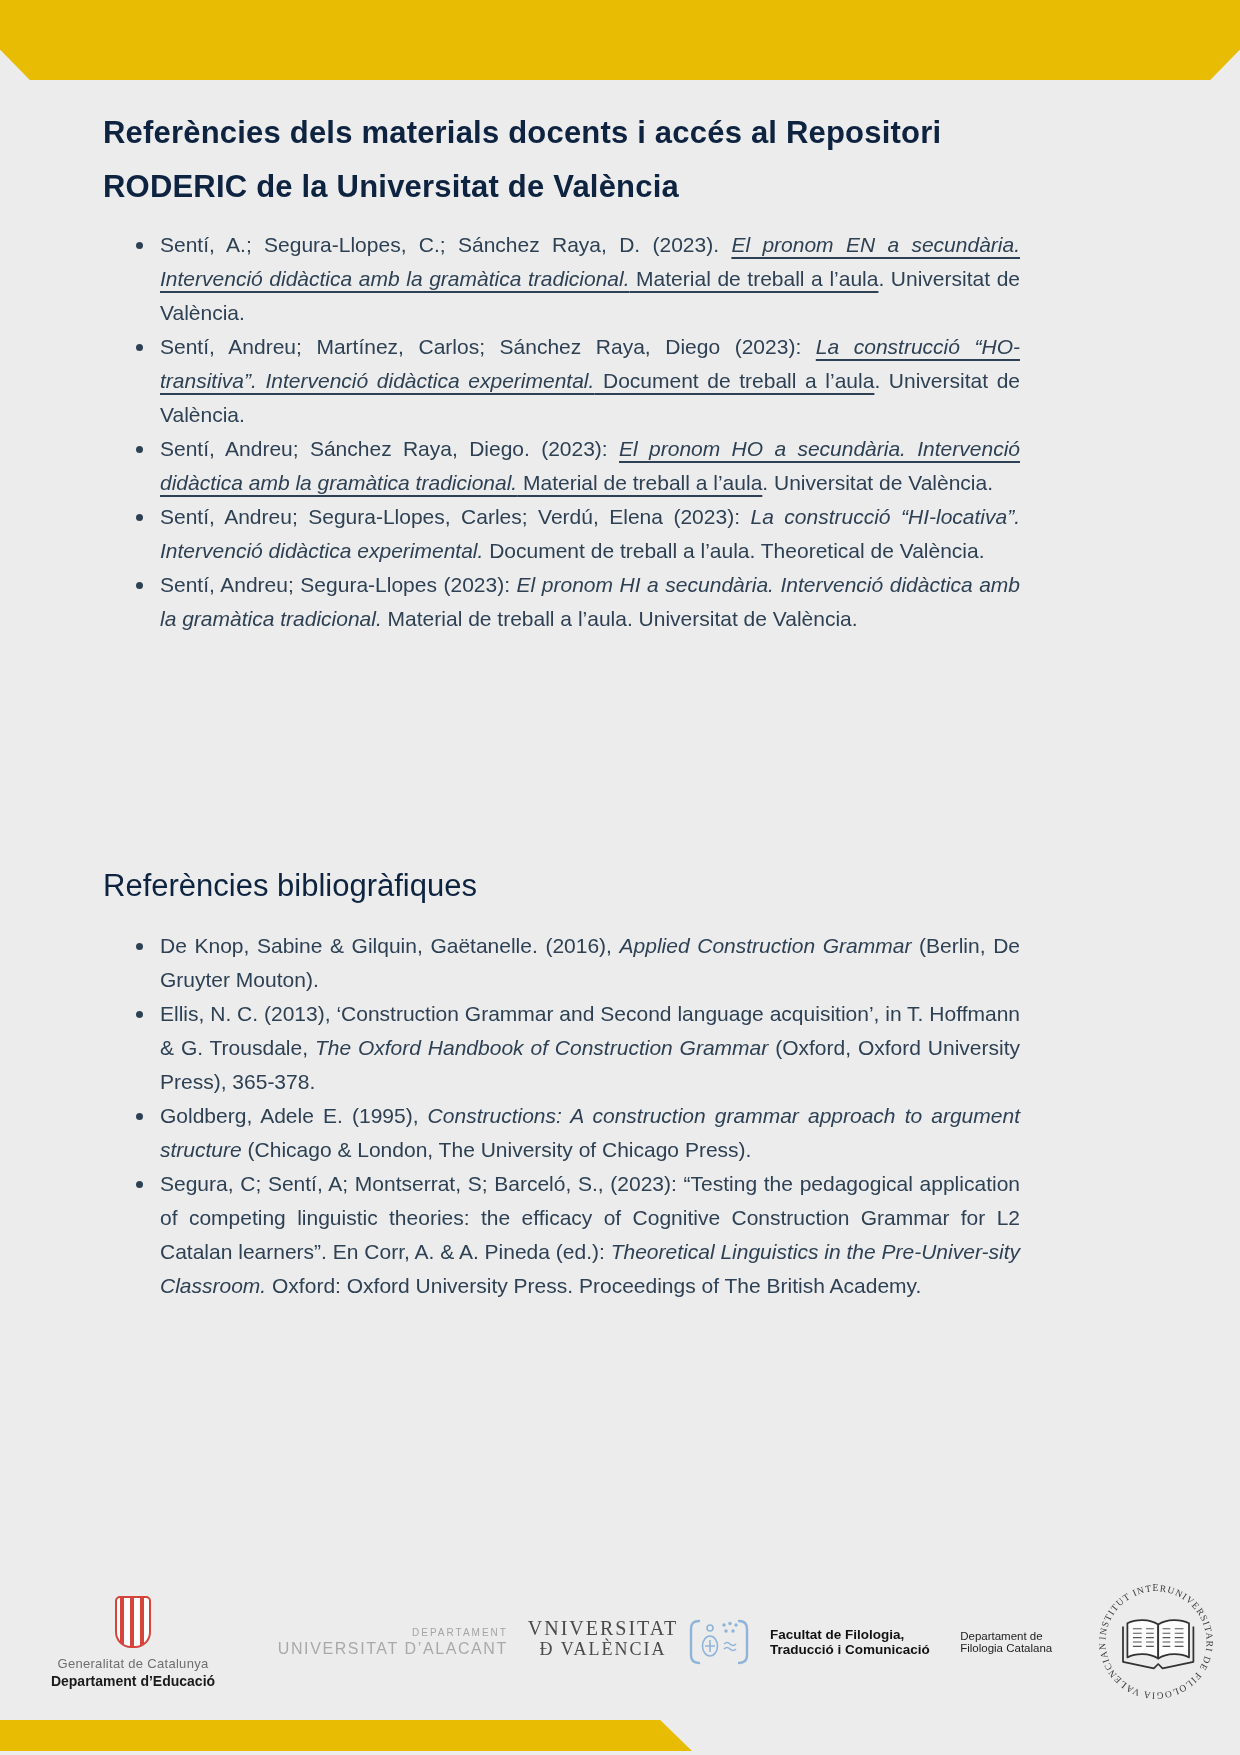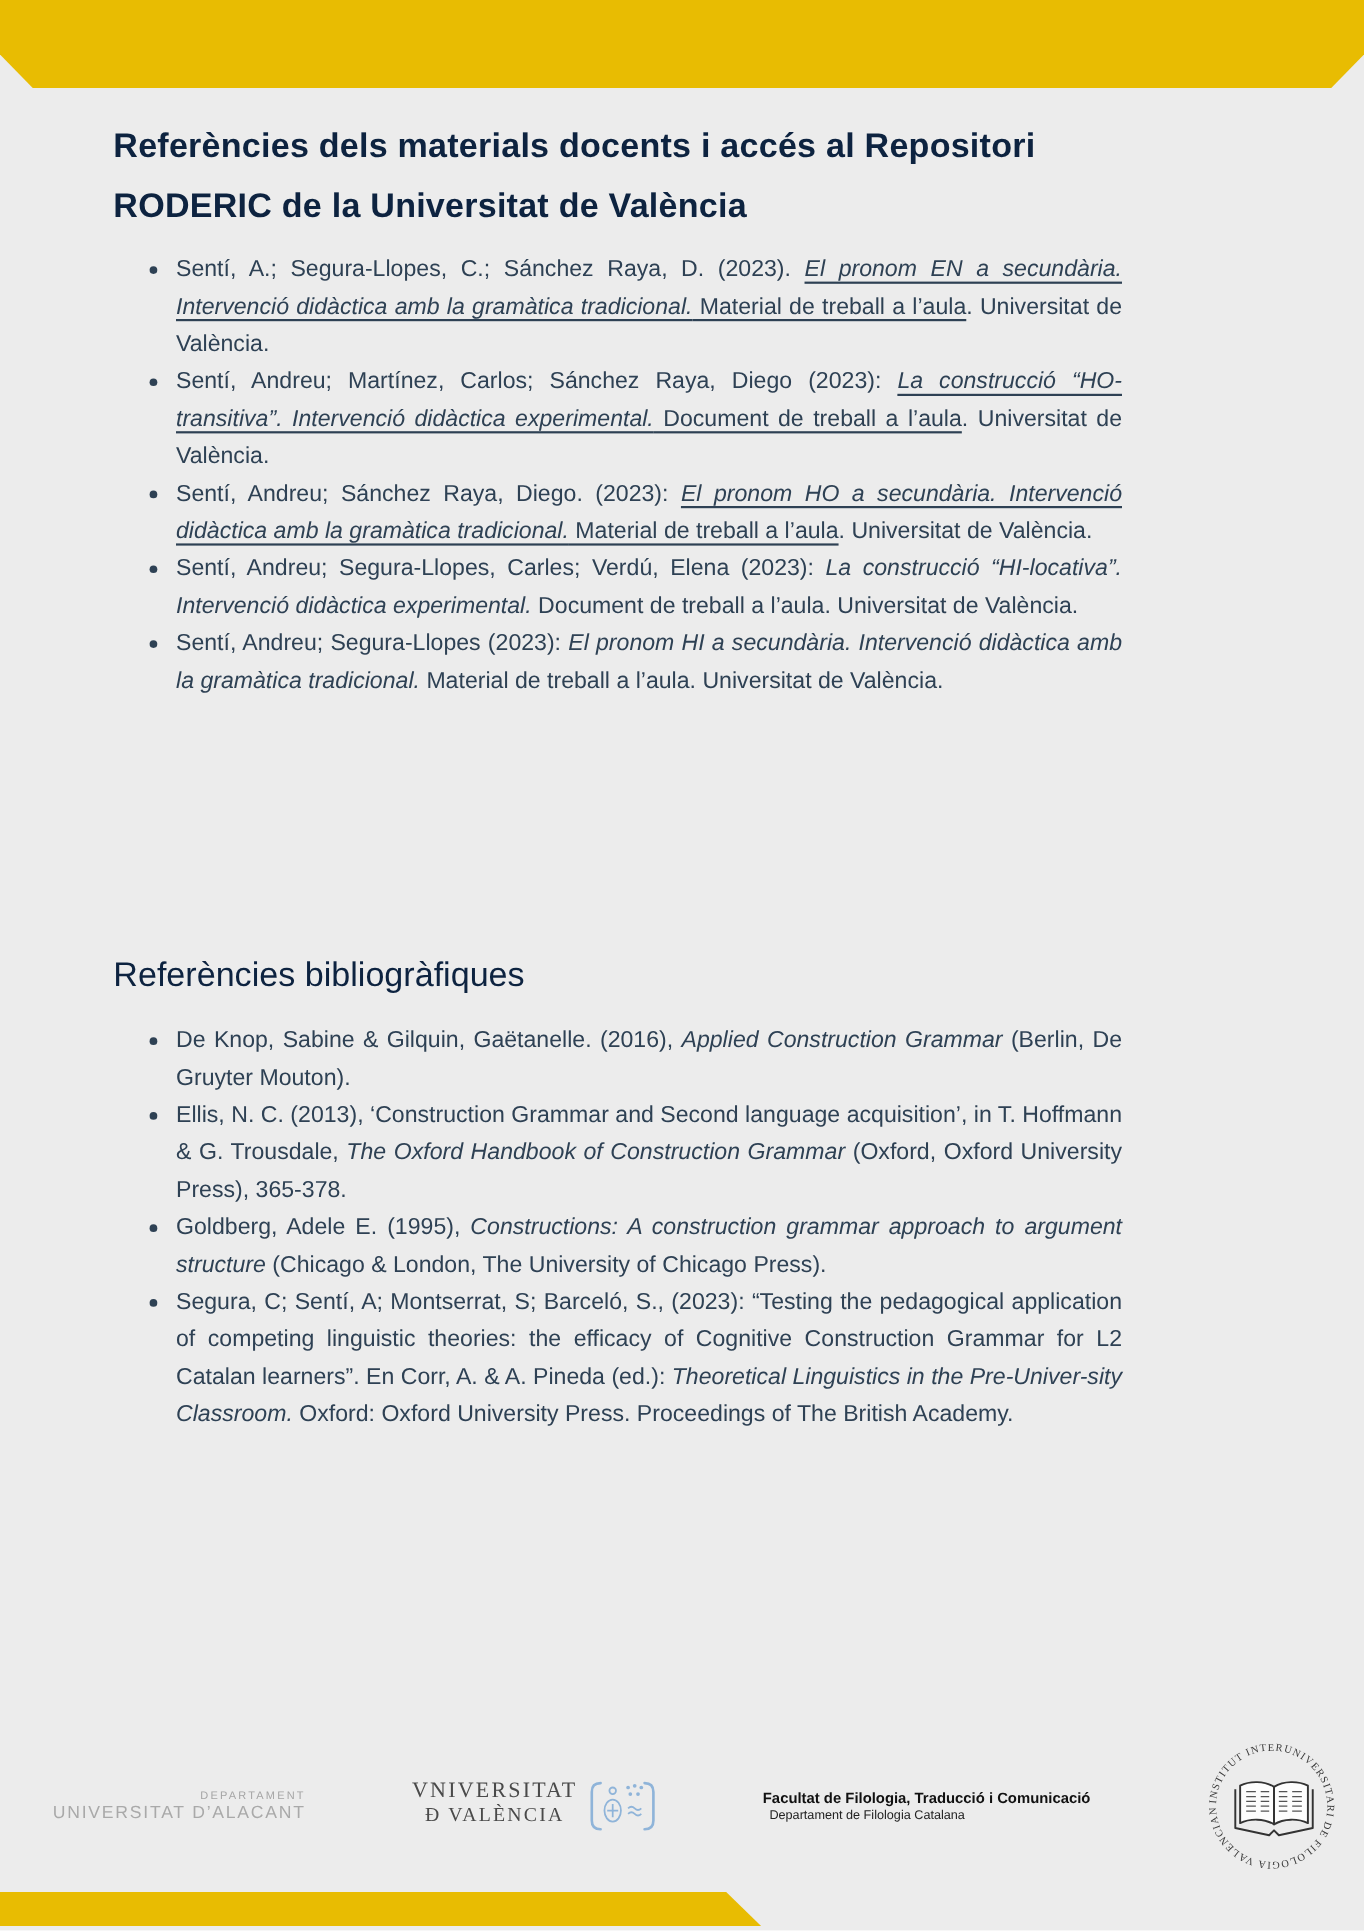--- a/index.html
+++ b/index.html
@@ -94,55 +94,60 @@
   .ua-main .grey{color:#8E8E8E;font-weight:normal;}
   .ua-main .red{color:var(--red);}
   .ua-bottom{font-size:16px;letter-spacing:1.6px;color:#A9A9A9;margin-top:2px;}
   .uv{display:flex;align-items:flex-start;gap:10px;}
   .uv-word{
     font-family:"Liberation Serif",serif;
     color:#4A4A4A;text-align:center;line-height:21px;
     font-size:20px;letter-spacing:2px;
   }
   .uv-word .l2{font-size:18px;}
-  .fftic{display:flex;flex-direction:column;align-items:flex-start;width:300px;}
+  .fftic{display:flex;flex-direction:row;align-items:flex-start;width:300px;}
   .fftic-l1{font-size:13.5px;font-weight:bold;color:#111;}
   .fftic-l2{font-size:11.5px;color:#222;margin-top:3px;margin-left:6px;}
   .stamp{width:132px;height:132px;}
 </style>
 </head>
 <body>
 
 <div class="page">
 
   <div class="top-band"></div>
 
   <div class="content">
     <h1 class="section-title">Referències dels materials docents i accés al Repositori RODERIC de la Universitat de València</h1>
 
     <ul class="ref-list">
         <li><span>Sentí, A.; Segura-Llopes, C.; Sánchez Raya, D. (2023). </span><span class="it ul">El pronom EN a secundària. Intervenció didàctica amb la gramàtica tradicional.</span><span class="ul"> Material de treball a l’aula</span><span>. Universitat de València.</span></li>
         <li><span>Sentí, Andreu; Martínez, Carlos; Sánchez Raya, Diego (2023): </span><span class="it ul">La construcció “HO-transitiva”. Intervenció didàctica experimental.</span><span class="ul"> Document de treball a l’aula</span><span>. Universitat de València.</span></li>
         <li><span>Sentí, Andreu; Sánchez Raya, Diego. (2023): </span><span class="it ul">El pronom HO a secundària. Intervenció didàctica amb la gramàtica tradicional.</span><span class="ul"> Material de treball a l’aula</span><span>. Universitat de València.</span></li>
-        <li><span>Sentí, Andreu; Segura-Llopes, Carles; Verdú, Elena (2023): </span><span class="it">La construcció “HI-locativa”. Intervenció didàctica experimental.</span><span> Document de treball a l’aula. Universitat de València.</span></li>
+        <li><span>Sentí, Andreu; Segura-Llopes, Carles; Verdú, Elena (2023): </span><span class="it">La construcció “HI-locativa”. Intervenció didàctica experimental.</span><span> Document de treball a l’aula. Theoretical de València.</span></li>
         <li><span>Sentí, Andreu; Segura-Llopes (2023): </span><span class="it">El pronom HI a secundària. Intervenció didàctica amb la gramàtica tradicional.</span><span> Material de treball a l’aula. Universitat de València.</span></li>
       </ul>
 
     <h2 class="section-title">Referències bibliogràfiques</h2>
 
     <ul class="ref-list second">
         <li><span>De Knop, Sabine &amp; Gilquin, Gaëtanelle. (2016), </span><span class="it">Applied Construction Grammar</span><span> (Berlin, De Gruyter Mouton).</span></li>
         <li><span>Ellis, N. C. (2013), ‘Construction Grammar and Second language acquisition’, in T. Hoffmann &amp; G. Trousdale, </span><span class="it">The Oxford Handbook of Construction Grammar</span><span> (Oxford, Oxford University Press), 365-378.</span></li>
         <li><span>Goldberg, Adele E. (1995), </span><span class="it">Constructions: A construction grammar approach to argument structure</span><span> (Chicago &amp; London, The University of Chicago Press).</span></li>
         <li><span>Segura, C; Sentí, A; Montserrat, S; Barceló, S., (2023): “Testing the pedagogical application of competing linguistic theories: the efficacy of Cognitive Construction Grammar for L2 Catalan learners”. En Corr, A. &amp; A. Pineda (ed.): </span><span class="it">Theoretical Linguistics in the Pre-Univer-sity Classroom.</span><span> Oxford: Oxford University Press. Proceedings of The British Academy.</span></li>
       </ul>
   </div>
 
   <div class="footer">
 
+    <div class="gencat">
+      <div class="gencat-shield"></div>
+      <div class="gencat-l1">Generalitat de Catalunya</div>
+      <div class="gencat-l2">Departament d’Educació</div>
+    </div>
 
     <div class="ua">
       <div class="ua-top">DEPARTAMENT</div>
       <div class="ua-bottom">UNIVERSITAT D’ALACANT</div>
     </div>
 
     <div class="uv">
       <div class="uv-word">
         <div>VNIVERSITAT</div>
         <div class="l2">Đ VALÈNCIA</div>

